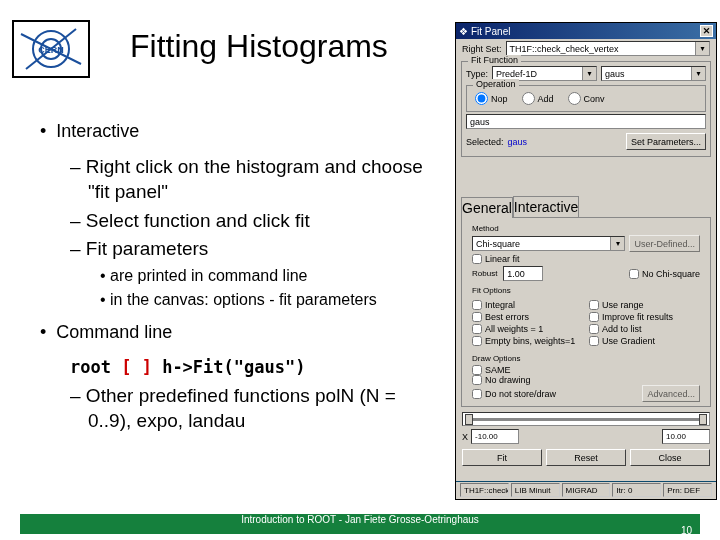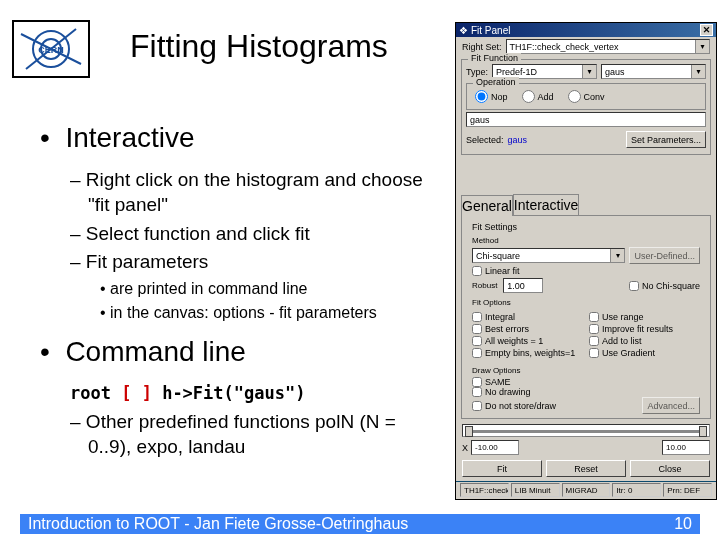--- a/index.html
+++ b/index.html
@@ -6,27 +6,27 @@
   body { width: 720px; height: 540px; background: #fff; font-family: Arial, sans-serif; position: relative; overflow: hidden; }
 
   .slide { width: 720px; height: 540px; position: relative; }
 
   .logo { position: absolute; left: 12px; top: 20px; width: 78px; height: 58px; border: 2px solid #000; display: flex; align-items: center; justify-content: center; }
   .logo svg { width: 70px; height: 50px; }
 
   .title { position: absolute; left: 130px; top: 28px; font-size: 32px; font-weight: 400; color: #000; }
 
   .content { position: absolute; left: 40px; top: 120px; width: 400px; font-size: 20px; line-height: 1.3; }
-  .b1 { font-size: 28px; margin-bottom: 12px; }
+  .b1 { font-size: 18px; margin-bottom: 12px; }
   .b2 { font-size: 19px; margin-left: 30px; margin-bottom: 4px; text-indent: -18px; padding-left: 18px; }
   .b3 { font-size: 16px; margin-left: 60px; margin-bottom: 3px; text-indent: -14px; padding-left: 14px; }
   .code { font-family: monospace; font-size: 17px; margin-left: 30px; margin-bottom: 6px; }
   .code .br { color: #c00; }
 
-  .footer { position: absolute; left: 20px; bottom: 6px; width: 680px; height: 20px; background: #3b82f6; color: #fff; font-size: 16px; display: flex; align-items: center; padding: 0 8px; }
+  .footer { position: absolute; left: 20px; bottom: 6px; width: 680px; height: 20px; background: #15803d; color: #fff; font-size: 10px; display: flex; align-items: center; padding: 0 8px; flex-direction: column; }
   .footer .num { margin-left: auto; }
 
   
   .panel { position: absolute; right: 3px; top: 22px; width: 262px; height: 478px; background: #d4d0c8; border: 1px solid #000; font-size: 9px; font-family: Tahoma, sans-serif; display: flex; flex-direction: column; }
   .titlebar { height: 16px; background: linear-gradient(to right, #0a246a, #3a6ea5); color: #fff; display: flex; align-items: center; padding: 0 3px; font-size: 10px; }
   .titlebar .tx { display: flex; align-items: center; gap: 3px; }
   .titlebar .close { margin-left: auto; width: 13px; height: 12px; background: #d4d0c8; border: 1px solid #fff; display: flex; align-items: center; justify-content: center; color: #000; font-size: 9px; font-weight: bold; cursor: pointer; }
 
   .row { display: flex; align-items: center; gap: 4px; padding: 2px 6px; }
   .lbl { white-space: nowrap; }
@@ -154,21 +154,20 @@
           </div>
       </div>
     </div>
 
     <div class="tabs">
       <div class="tab active"><span>General</span></div>
       <div class="tab"><span>Interactive</span></div>
     </div>
 
     <div class="grp" style="margin-top:0;border-top:none">
-      <div class="sectitle">Fit Settings</div>
       <div class="sectitle small">Method</div>
       <div class="row" style="padding:0 6px">
         <div class="dd" style="flex:1">
             <span>Chi-square</span>
           </div>
         <div class="btn" style="opacity:0.6">
             <span>User-Defined...</span>
           </div>
       </div>
       <div class="row" style="padding:2px 6px;gap:8px">

